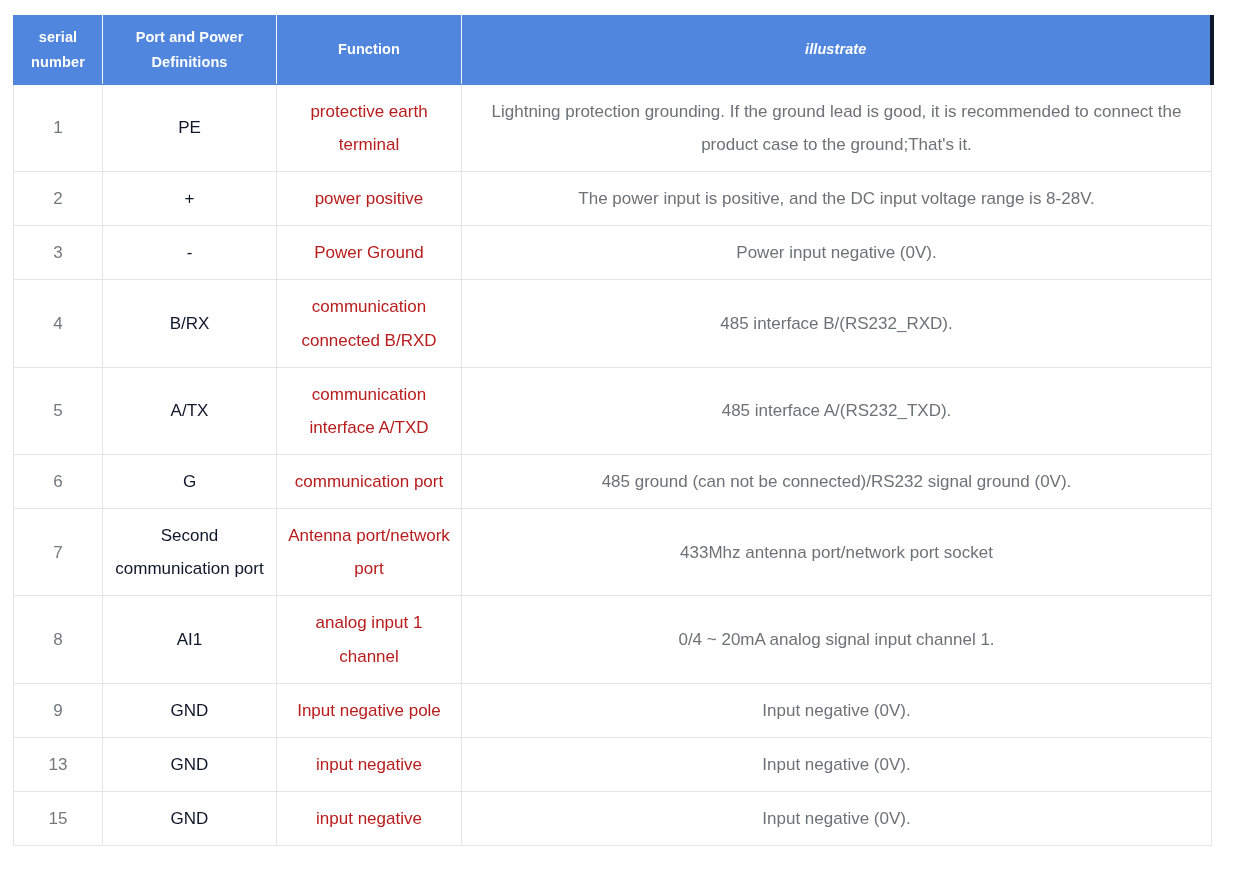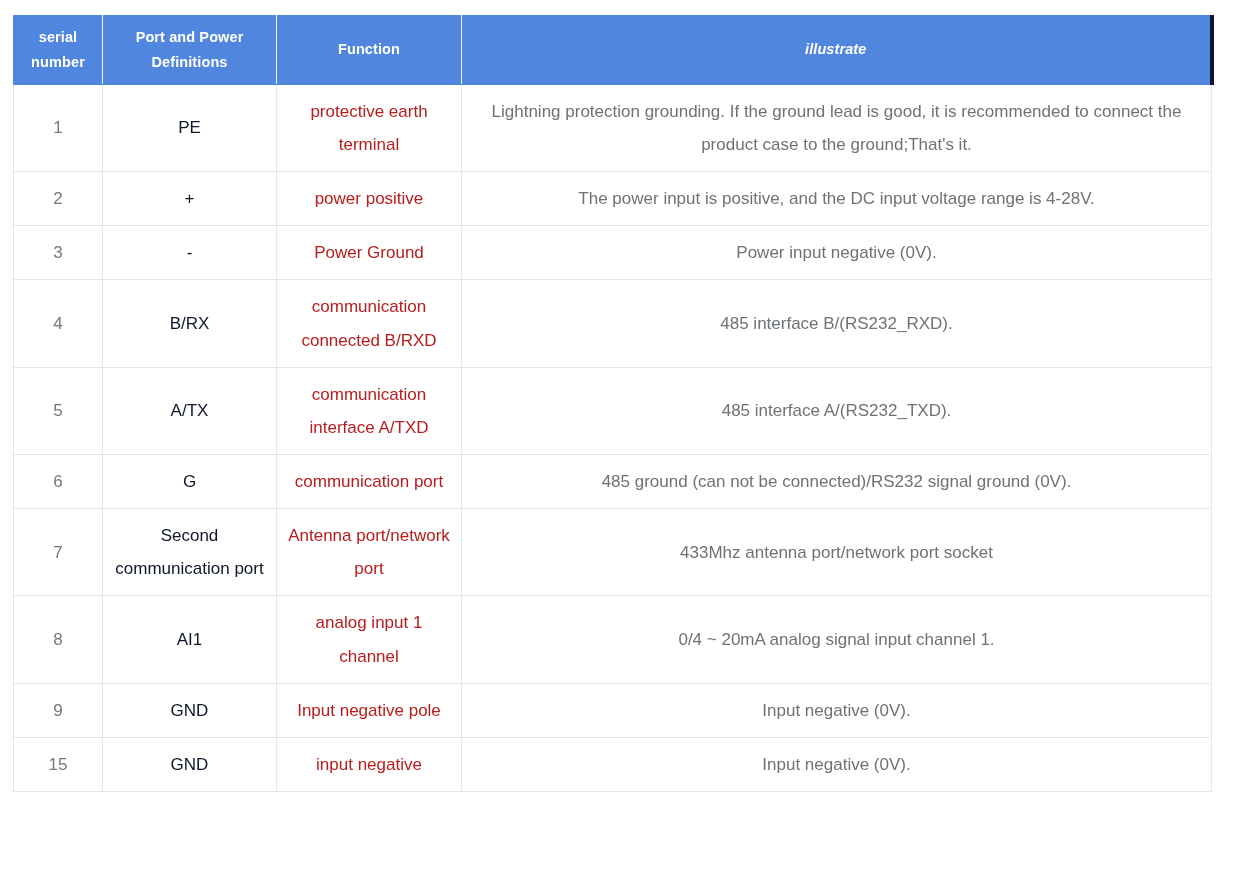--- a/index.html
+++ b/index.html
@@ -113,21 +113,21 @@
         <tr class="r-2lines">
           <td class="col-serial">1</td>
           <td class="col-port">PE</td>
           <td class="col-function">protective earth terminal</td>
           <td class="col-illus">Lightning protection grounding. If the ground lead is good, it is recommended to connect the product case to the ground;That's it.</td>
         </tr>
         <tr class="r-1line">
           <td class="col-serial">2</td>
           <td class="col-port">+</td>
           <td class="col-function">power positive</td>
-          <td class="col-illus">The power input is positive, and the DC input voltage range is 4-28V.</td>
+          <td class="col-illus">The power input is positive, and the DC input voltage range is 8-28V.</td>
         </tr>
         <tr class="r-1line">
           <td class="col-serial">3</td>
           <td class="col-port">-</td>
           <td class="col-function">Power Ground</td>
           <td class="col-illus">Power input negative (0V).</td>
         </tr>
         <tr class="r-2lines">
           <td class="col-serial">4</td>
           <td class="col-port">B/RX</td>
@@ -158,20 +158,26 @@
           <td class="col-function">analog input 1 channel</td>
           <td class="col-illus">0/4 ~ 20mA analog signal input channel 1.</td>
         </tr>
         <tr class="r-1line">
           <td class="col-serial">9</td>
           <td class="col-port">GND</td>
           <td class="col-function">Input negative pole</td>
           <td class="col-illus">Input negative (0V).</td>
         </tr>
         <tr class="r-1line">
+          <td class="col-serial">13</td>
+          <td class="col-port">GND</td>
+          <td class="col-function">input negative</td>
+          <td class="col-illus">Input negative (0V).</td>
+        </tr>
+        <tr class="r-1line">
           <td class="col-serial">15</td>
           <td class="col-port">GND</td>
           <td class="col-function">input negative</td>
           <td class="col-illus">Input negative (0V).</td>
         </tr>
       </tbody>
   </table>
 </div>
 
 </body></html>

